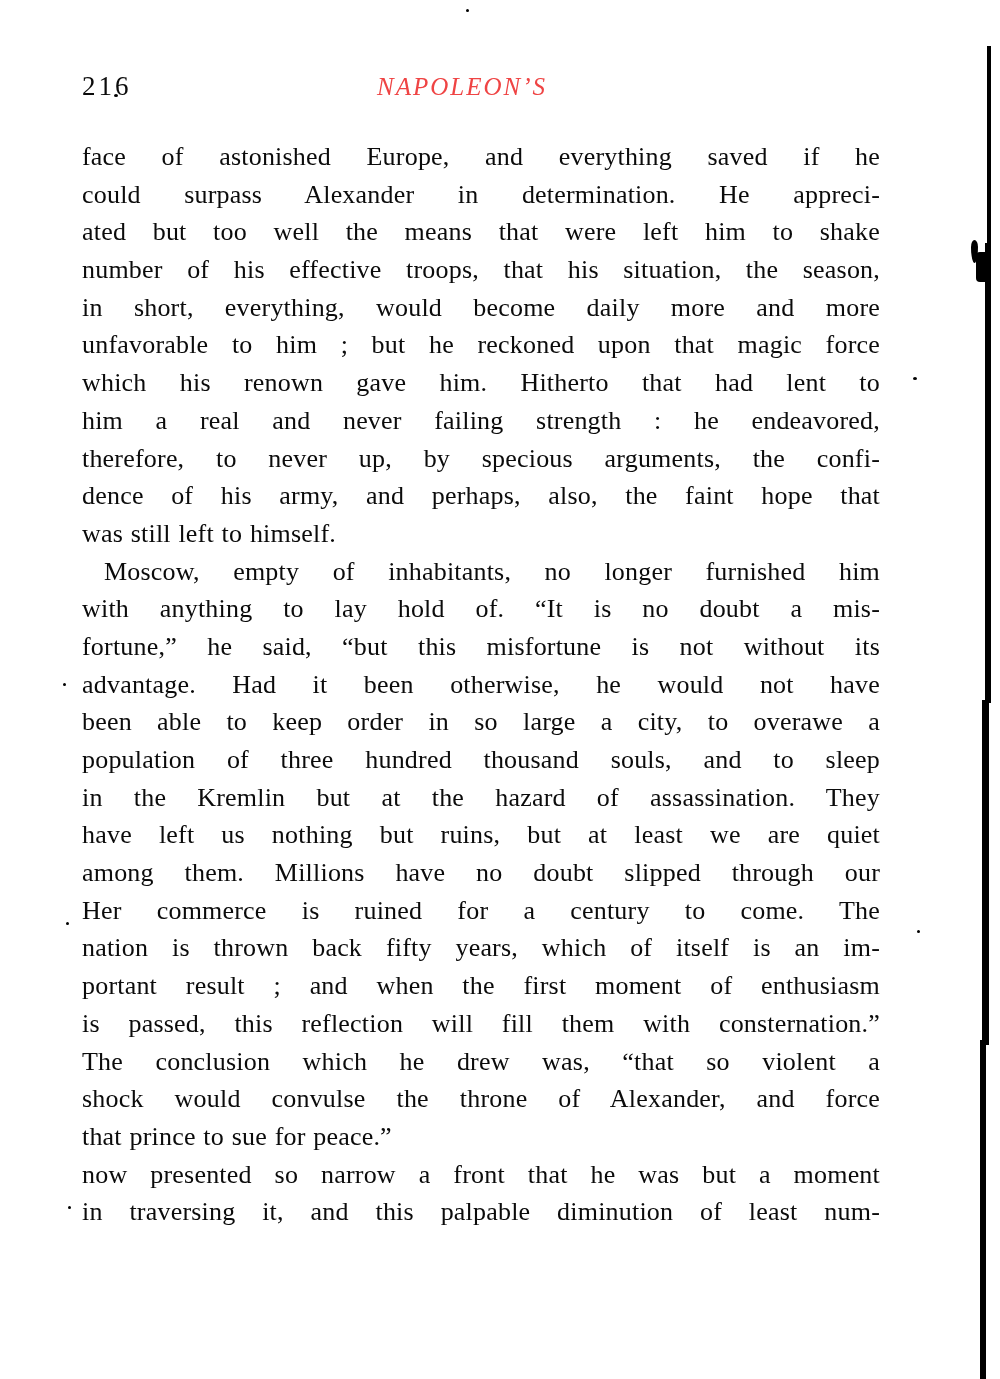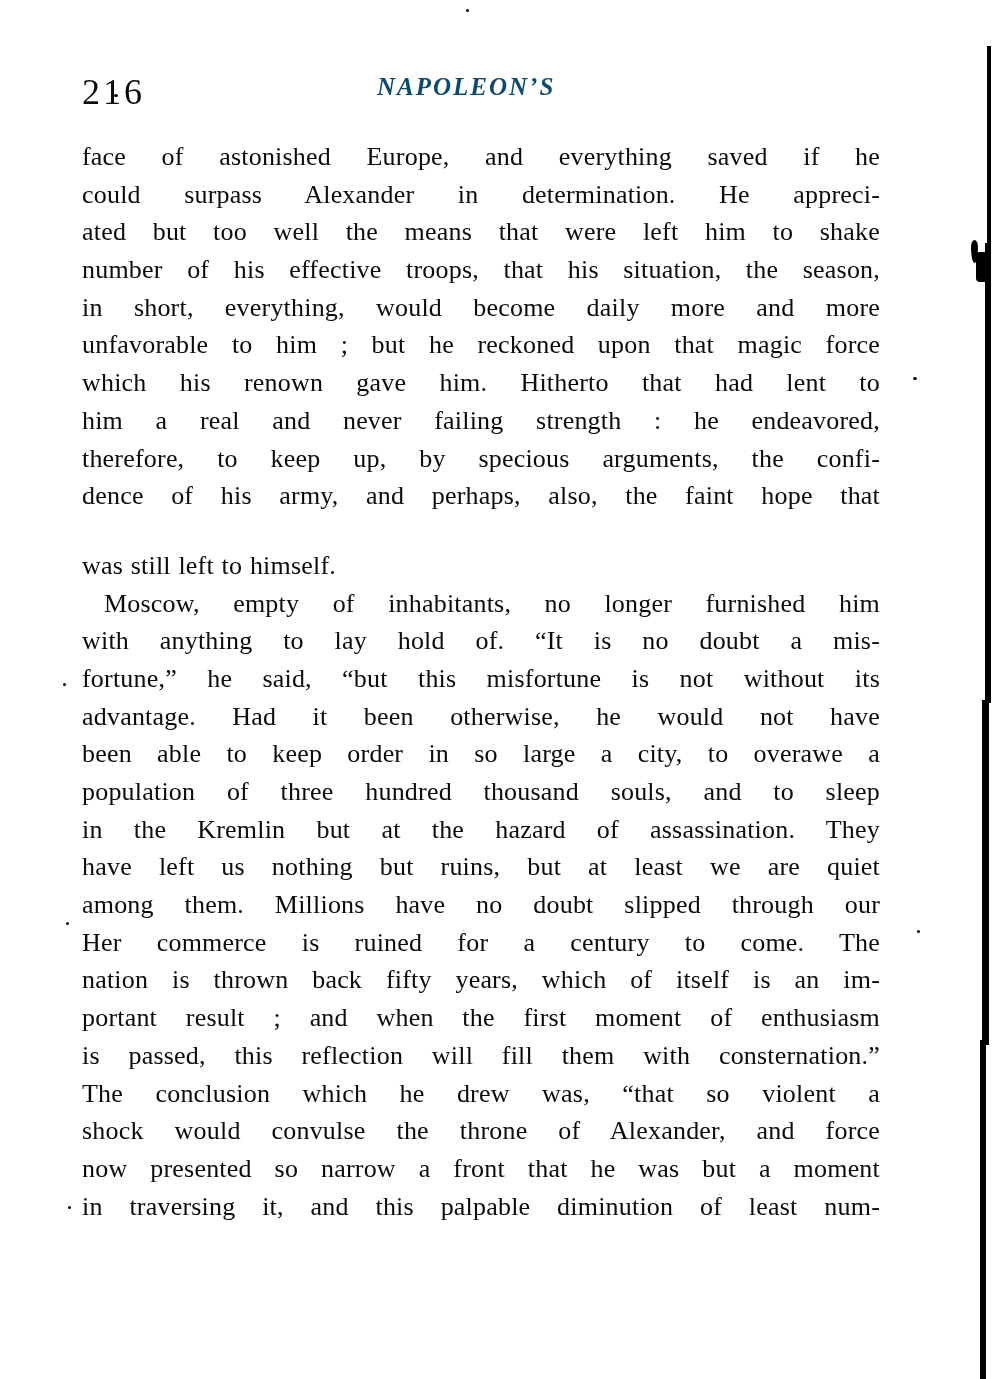--- a/index.html
+++ b/index.html
@@ -15,33 +15,32 @@
     background: #ffffff;
     overflow: hidden;
     font-family: "Liberation Serif", "DejaVu Serif", serif;
     color: #0b0b0b;
   }
   
   .page-number {
     position: absolute;
     left: 82px;
     top: 71px;
-    font-size: 36px;
+    font-size: 27px;
     letter-spacing: 3px;
     color: #0b0b0b;
   }
   .running-title {
     position: absolute;
     left: 377px;
     top: 73px;
     font-size: 25px;
     font-style: italic;
     letter-spacing: 2px;
-    color: #0c4a6e;
-    font-weight: bold;
+    color: #ef4444;
   }
   
   .text-body {
     position: absolute;
     left: 82px;
     top: 138px;
     width: 798px;
     font-size: 26px;
     letter-spacing: 0.2px;
     word-spacing: 1px;
@@ -52,21 +51,20 @@
     line-height: 37.7px;
     text-align: justify;
     text-align-last: justify;
     overflow: visible;
     white-space: normal;
   }
   .line.indent { text-indent: 22px; }
   .line.short {
     text-align: center;
     text-align-last: left;
-    margin-top: 32px;
   }
   
   .artifact {
     position: absolute;
     background: #000000;
   }
   .a-line-top    { left: 987px; top: 46px;   width: 4px;  height: 198px; }
   .a-line-mid    { left: 985px; top: 243px;  width: 6px;  height: 460px; }
   .a-line-low    { left: 982px; top: 700px;  width: 7px;  height: 345px; }
   .a-line-bottom { left: 980px; top: 1040px; width: 6px;  height: 339px; }
@@ -92,40 +90,41 @@
   <div class="text-body">
       <div class="paragraph">
         <div class="line">face of astonished Europe, and everything saved if he</div>
         <div class="line">could surpass Alexander in determination.  He appreci-</div>
         <div class="line">ated but too well the means that were left him to shake</div>
         <div class="line">number of his effective troops, that his situation, the season,</div>
         <div class="line">in short, everything, would become daily more and more</div>
         <div class="line">unfavorable to him ; but he reckoned upon that magic force</div>
         <div class="line">which his renown gave him.  Hitherto that had lent to</div>
         <div class="line">him a real and never failing strength : he endeavored,</div>
-        <div class="line">therefore, to keep up, by specious arguments, the confi-</div>
+        <div class="line">therefore, to never up, by specious arguments, the confi-</div>
         <div class="line">dence of his army, and perhaps, also, the faint hope that</div>
         <div class="line short">was still left to himself.</div>
       </div>
       <div class="paragraph">
         <div class="line indent">Moscow, empty of inhabitants, no longer furnished him</div>
         <div class="line">with anything to lay hold of.  “It is no doubt a mis-</div>
         <div class="line">fortune,” he said, “but this misfortune is not without its</div>
         <div class="line">advantage.  Had it been otherwise, he would not have</div>
         <div class="line">been able to keep order in so large a city, to overawe a</div>
         <div class="line">population of three hundred thousand souls, and to sleep</div>
         <div class="line">in the Kremlin but at the hazard of assassination.  They</div>
         <div class="line">have left us nothing but ruins, but at least we are quiet</div>
         <div class="line">among them.  Millions have no doubt slipped through our</div>
         <div class="line">Her commerce is ruined for a century to come.  The</div>
         <div class="line">nation is thrown back fifty years, which of itself is an im-</div>
         <div class="line">portant result ; and when the first moment of enthusiasm</div>
         <div class="line">is passed, this reflection will fill them with consternation.”</div>
         <div class="line">The conclusion which he drew was, “that so violent a</div>
         <div class="line">shock would convulse the throne of Alexander, and force</div>
+        <div class="line short">that prince to sue for peace.”</div>
       </div>
       <div class="paragraph">
         <div class="line">now presented so narrow a front that he was but a moment</div>
         <div class="line">in traversing it, and this palpable diminution of least num-</div>
       </div>
     </div>
 
   <div class="artifact a-line-top"></div>
   <div class="artifact a-line-mid"></div>
   <div class="artifact a-line-low"></div>

